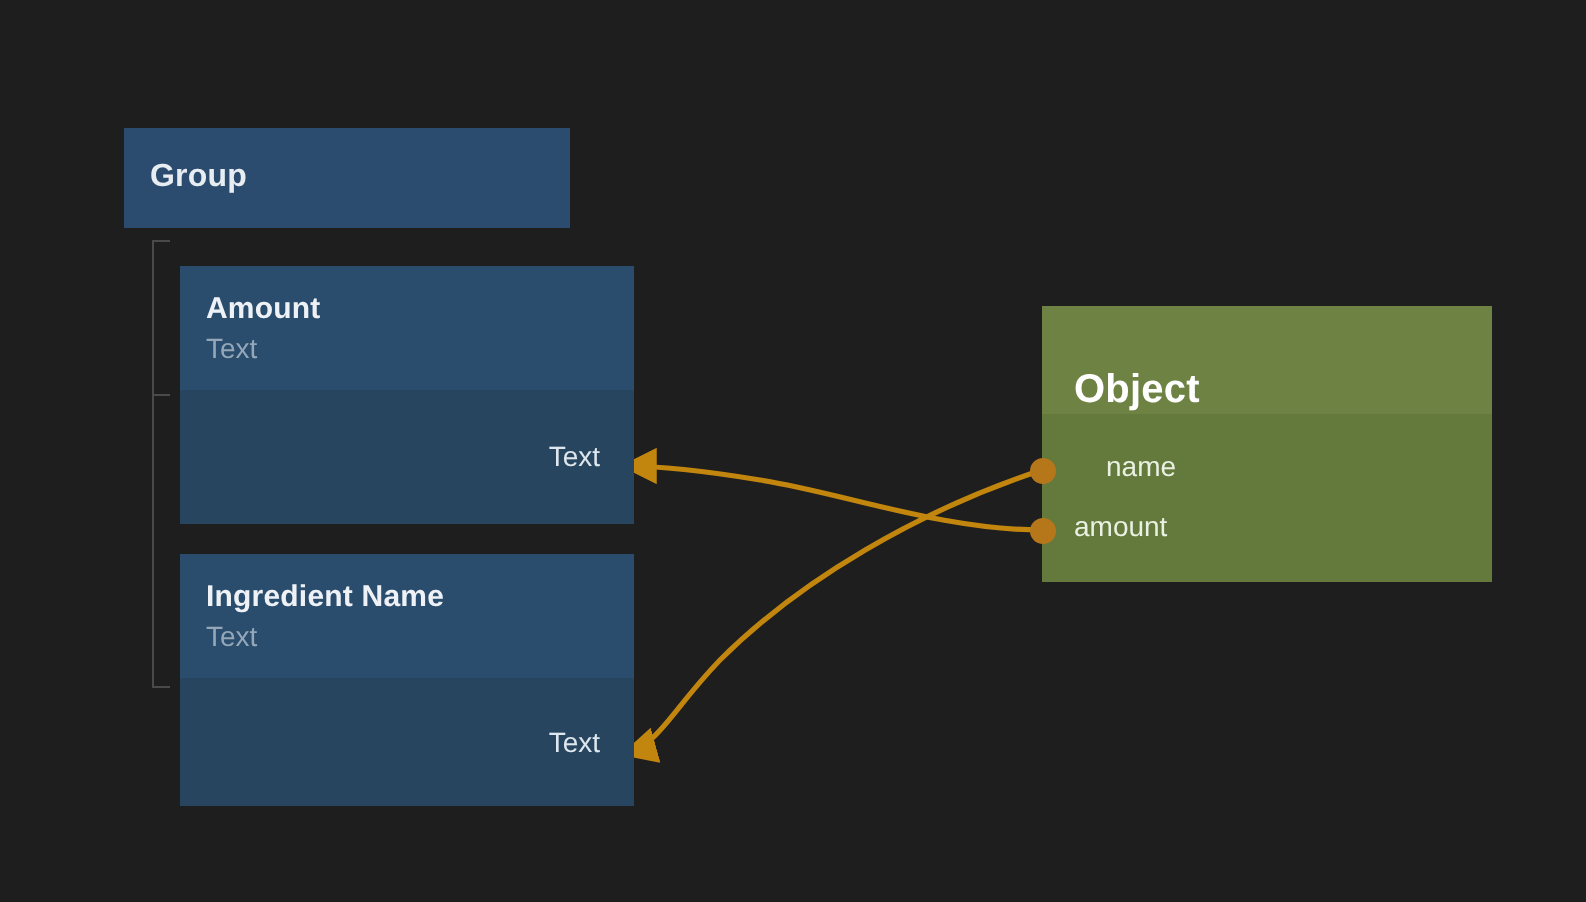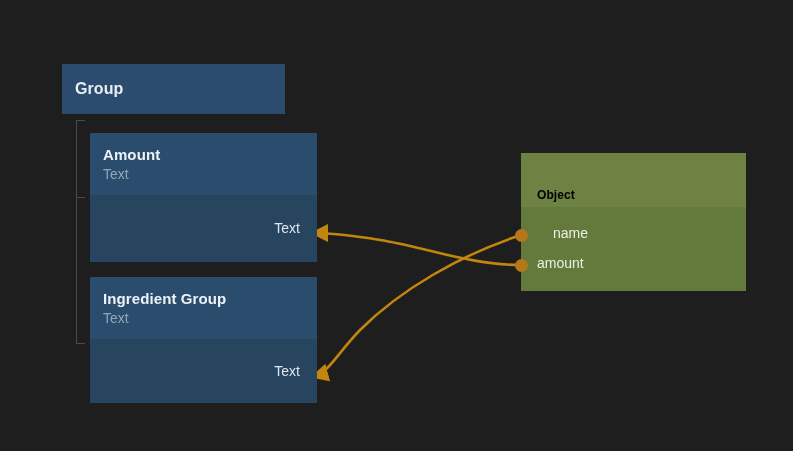--- a/index.html
+++ b/index.html
@@ -138,22 +138,22 @@
   .green-node .node-header {
     background: #6e8243;
     height: 54px;
     padding-left: 16px;
   }
   .green-node .node-body {
     background: #637a3c;
     height: 84px;
   }
   .green-title {
-    color: #000000;
-    font-size: 12px;
+    color: #ffffff;
+    font-size: 20px;
     font-weight: bold;
     letter-spacing: .1px;
     margin-top: 30px;
   }
   .prop-row {
     position: absolute;
     left: 16px;
     color: #eaf0e2;
     font-size: 14px;
     white-space: nowrap;
@@ -217,21 +217,21 @@
       <span class="node-title">Amount</span>
       <span class="node-subtitle">Text</span>
     </div>
     <div class="node-body">
       <span class="port-row">Text</span>
     </div>
   </div>
 
   <div class="node blue-node" id="node-ingredient">
     <div class="node-header">
-      <span class="node-title">Ingredient Group</span>
+      <span class="node-title">Ingredient Name</span>
       <span class="node-subtitle">Text</span>
     </div>
     <div class="node-body">
       <span class="port-row">Text</span>
     </div>
   </div>
 
   <div class="node green-node">
     <div class="node-header">
       <span class="green-title">Object</span>

